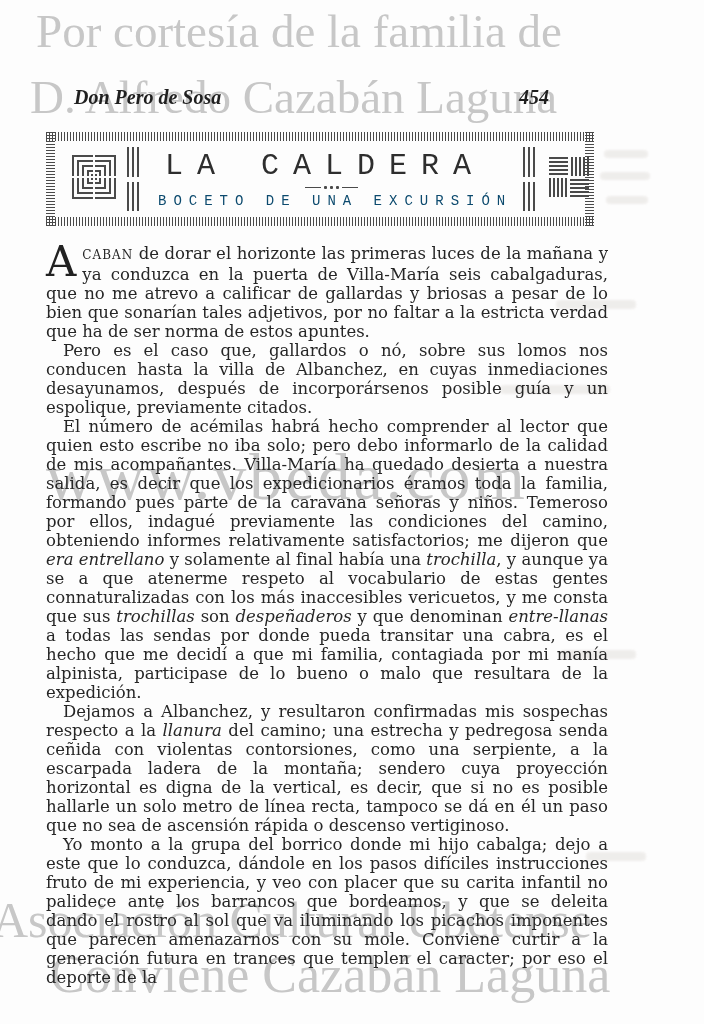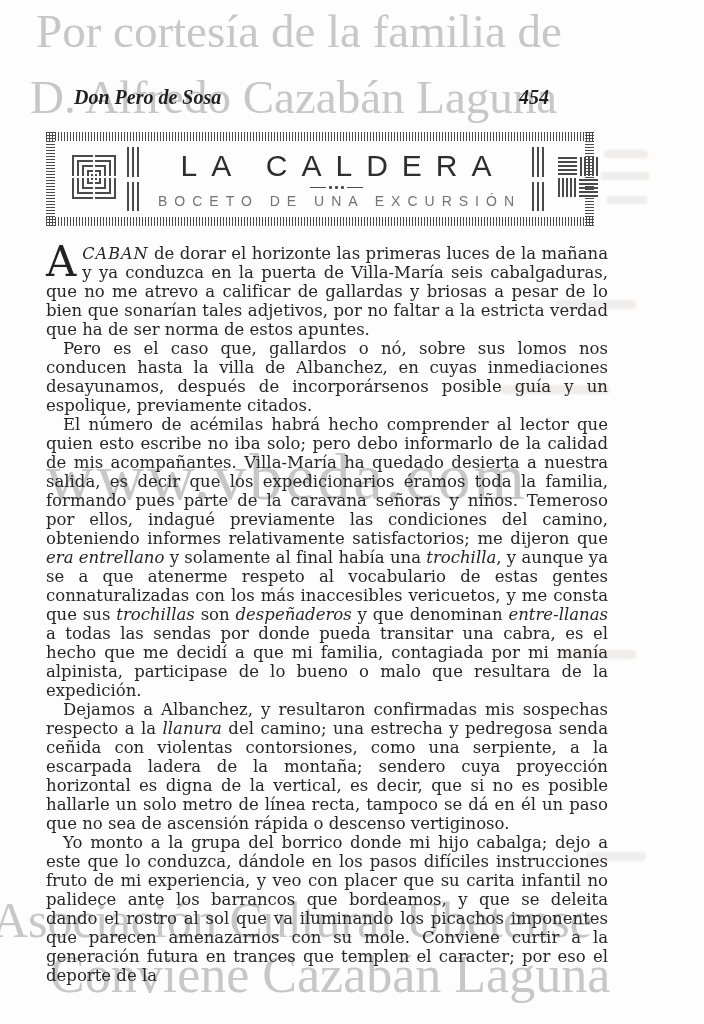--- a/index.html
+++ b/index.html
@@ -83,55 +83,55 @@
       linear-gradient(#fdfdfd,#fdfdfd) 0 50%/100% 5px no-repeat,
       repeating-linear-gradient(90deg,var(--frame) 0 2px,transparent 2px 5px);
     background-blend-mode:lighten;
     position:relative;
   }
   .rule-sep::after{
     content:"";position:absolute;left:0;right:0;top:50%;height:4px;margin-top:-2px;
     background:var(--paper);
   }
   .tb-center{
-    flex:1 1 auto;text-align:center;color:#2e2e2e;
-    font-family:Liberation Sans, sans-serif;
+    flex:1 1 auto;text-align:left;color:#2e2e2e;
+    font-family:Liberation Mono, monospace;
   }
   .main-title{
     font-size:30px;letter-spacing:14px;padding-left:14px;
     font-weight:400;white-space:nowrap;
   }
   .title-divider{
     display:flex;align-items:center;justify-content:center;
     gap:3px;margin:3px 0 4px 0;
   }
   .title-divider .bar{width:16px;height:1px;background:var(--frame);}
   .title-divider .dot{width:3px;height:3px;background:var(--frame);border-radius:1px;}
   .subtitle{
     font-size:14px;letter-spacing:7px;padding-left:7px;
-    font-weight:400;white-space:nowrap;color:#737373;
+    font-weight:400;white-space:nowrap;color:#0c4a6e;
   }
 
   
   .article{
     position:absolute;left:46px;top:244px;width:562px;
     color:var(--ink);
     font-size:16.5px;line-height:19px;
     text-align:justify;
   }
   .article p{margin:0;text-indent:17px;}
   .article p.first{text-indent:0;}
   .dropcap{
     float:left;
     font-size:42px;line-height:34px;
     padding:1px 6px 0 0;
     color:#222;
   }
   .lead-caps{
-    font-size:16px;letter-spacing:1px;font-style:italic;
+    font-size:12px;letter-spacing:1px;
   }
   .it{font-style:italic;}
 </style>
 </head>
 <body>
 
 <div class="page">
 
   <div class="ghost" style="left:604px;top:150px;width:44px;height:8px;"></div>
   <div class="ghost" style="left:600px;top:172px;width:50px;height:8px;"></div>

